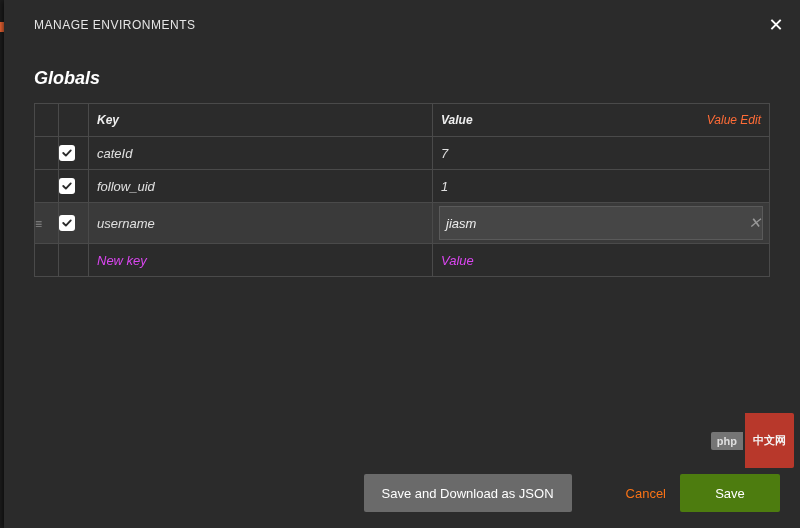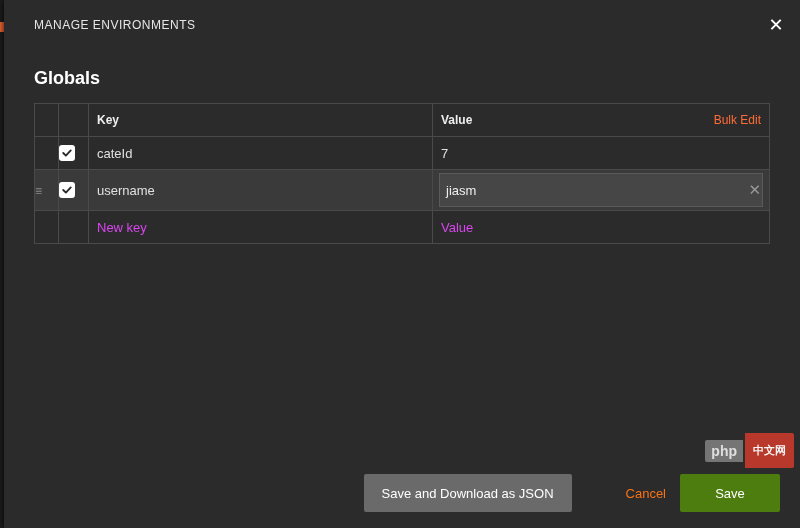--- a/index.html
+++ b/index.html
@@ -18,21 +18,21 @@
   }
   .titlebar {
     display: flex; align-items: center; justify-content: space-between;
     padding: 16px 16px 8px 30px;
     color: #e6e6e6;
     letter-spacing: 0.5px;
     font-size: 12px;
   }
   .titlebar .title { font-weight: 400; }
   .close-x { color: #fff; font-size: 18px; cursor: pointer; line-height: 1; }
-  .content { padding: 10px 30px 0 30px; flex: 1; }
+  .content { padding: 10px 30px 0 30px; flex: 1; font-style: italic; }
   h2.section { font-size: 18px; font-weight: 600; color: #fff; margin: 16px 0 14px 0; }
   table.vars {
     width: 100%;
     border-collapse: collapse;
     font-size: 13px;
   }
   table.vars th, table.vars td {
     border: 1px solid #4a4a4a;
     text-align: left;
     vertical-align: middle;
@@ -78,27 +78,27 @@
   }
   .btn-secondary { background: #6a6a6a; color: #fff; }
   .btn-link { color: #f97316; background: transparent; padding: 0 6px; margin-left: 40px; }
   .btn-primary { background: #4d7c0f; color: #fff; min-width: 100px; font-weight: 500; }
   .watermark {
     position: absolute; right: 6px; bottom: 60px;
     display: flex; align-items: center; gap: 2px;
     opacity: 0.95;
   }
   .wm-badge {
-    background: #7a7a7a; color: #e8e8e8; font-size: 14px;
+    background: #7a7a7a; color: #e8e8e8; font-size: 11px;
     padding: 3px 6px; border-radius: 2px 0 0 2px;
     font-weight: 600;
   }
   .wm-text {
     background: #c0392b; color: #fff; font-size: 11px;
-    padding: 10px 8px; border-radius: 0 2px 2px 0;
+    padding: 20px 8px; border-radius: 0 2px 2px 0;
     font-weight: 600;
   }
   .left-sliver {
     position: absolute; left: 0; top: 0; width: 4px; height: 100%;
     background: #1e1e1e;
   }
   .tiny-orange { position:absolute; left:0; top:22px; width:4px; height:10px; background:#ff6c37;}
 </style>
 </head>
 <body>
@@ -119,40 +119,52 @@
     <table class="vars">
       <thead>
         <tr>
           <th class="col-handle"></th>
           <th class="col-check"></th>
           <th class="col-key">
             <span>Key</span>
           </th>
           <th class="col-val">
             <span>Value</span>
-            <span class="bulk-edit">Bulk Edit</span>
+            <span class="bulk-edit">Value Edit</span>
           </th>
         </tr>
       </thead>
       <tbody>
 
 
         <tr>
           <td class="col-handle"></td>
           <td class="col-check">
             <span class="chk">
               <svg viewBox="0 0 16 16">
                   <path d="M3 8 L6.5 11.5 L13 4.5" stroke="#2b2b2b" stroke-width="2.5" fill="none" stroke-linecap="round" stroke-linejoin="round"></path>
                 </svg>
             </span>
           </td>
           <td class="col-key"><span>cateId</span></td>
           <td class="col-val"><span>7</span></td>
         </tr>
 
+        <tr>
+          <td class="col-handle"></td>
+          <td class="col-check">
+            <span class="chk">
+              <svg viewBox="0 0 16 16">
+                  <path d="M3 8 L6.5 11.5 L13 4.5" stroke="#2b2b2b" stroke-width="2.5" fill="none" stroke-linecap="round" stroke-linejoin="round"></path>
+                </svg>
+            </span>
+          </td>
+          <td class="col-key"><span>follow_uid</span></td>
+          <td class="col-val"><span>1</span></td>
+        </tr>
 
         <tr class="active-row">
           <td class="col-handle"><span class="drag">≡</span></td>
           <td class="col-check">
             <span class="chk">
               <svg viewBox="0 0 16 16">
                   <path d="M3 8 L6.5 11.5 L13 4.5" stroke="#2b2b2b" stroke-width="2.5" fill="none" stroke-linecap="round" stroke-linejoin="round"></path>
                 </svg>
             </span>
           </td>

